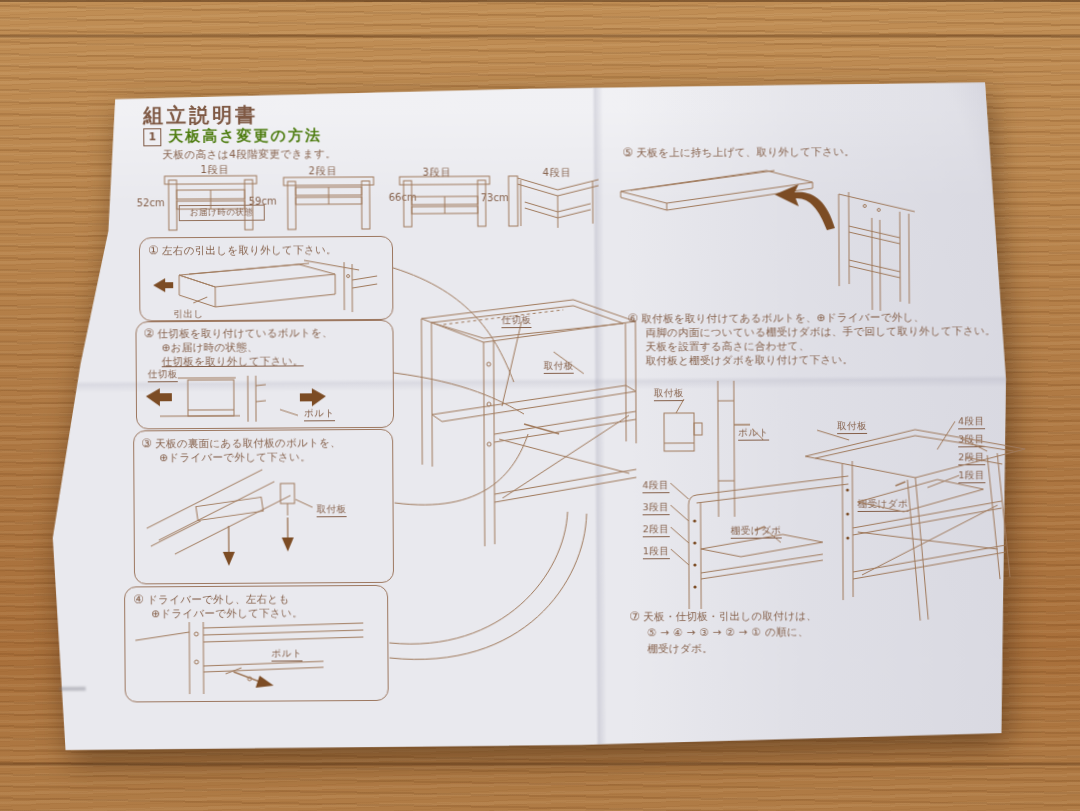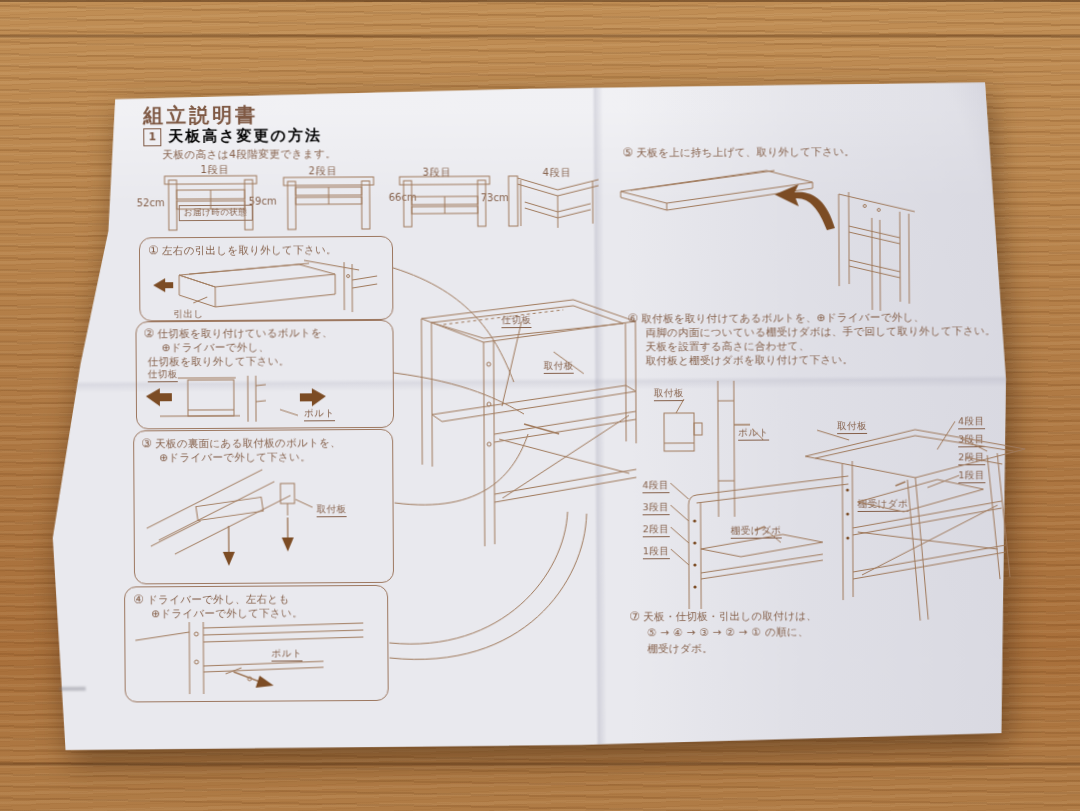--- a/index.html
+++ b/index.html
@@ -37,25 +37,25 @@
       linear-gradient(90deg, transparent 60%, rgba(172,172,190,.16) 78%, rgba(160,160,180,.22) 100%),
       linear-gradient(180deg, rgba(255,255,255,.35) 0 30px, transparent 120px);
     clip-path:polygon(6.8% 2.2%, 50% 1%, 97.6% .5%, 99.6% 45%, 98.9% 98.2%, 55% 99.6%, 1.2% 99.9%, 0% 68%, 3% 42%, 6% 22%);
   }
   .content{position:absolute;inset:0;color:#85604a;}
   .abs{position:absolute;}
   .title{font-size:20px;font-weight:bold;letter-spacing:3px;color:#7e5843;}
   .sec-row{display:flex;align-items:center;gap:7px;}
   .sec-box{width:16px;height:16px;border:1.6px solid #7e5843;font-size:11px;font-weight:bold;
     display:flex;align-items:center;justify-content:center;color:#7e5843;}
-  .sec-title{font-size:15px;font-weight:bold;letter-spacing:2px;color:#000000;}
+  .sec-title{font-size:15px;font-weight:bold;letter-spacing:2px;color:#4d7c0f;}
   .subtitle{font-size:10.5px;letter-spacing:.5px;}
   .stage-label{font-size:10px;letter-spacing:1px;}
   .cm{font-size:10px;}
-  .note-box{font-size:8.5px;border:1px solid #93705a;padding:1px 4px;letter-spacing:.5px;}
+  .note-box{font-size:8.5px;border:1px solid #93705a;padding:1px 10px;letter-spacing:.5px;}
   .stepbox{border:1.2px solid #9d7860;border-radius:12px;}
   .stept{font-size:10.5px;line-height:14px;letter-spacing:.3px;white-space:nowrap;}
   .stepno{font-size:12px;margin-right:3px;}
   .part{font-size:9.5px;border-bottom:1px solid #85604a;letter-spacing:.5px;white-space:nowrap;}
   .ink-line{stroke:#a07a5c;fill:none;stroke-width:1;}
   .ink-line2{stroke:#a07a5c;fill:none;stroke-width:1.4;}
   .ink-dash{stroke:#a07a5c;fill:none;stroke-width:1;stroke-dasharray:3 3;}
   .ink-fill{fill:#7c4c24;stroke:none;}
   .smudge{width:26px;height:4px;background:rgba(120,120,130,.4);filter:blur(1px);}
 </style>
@@ -147,22 +147,22 @@
       <circle class="ink-line" cx="199" cy="18" r="1.5"></circle>
       <polygon class="ink-fill" points="4,26 16,19 16,23 24,23 24,29 16,29 16,33"></polygon>
       <line class="ink-line" x1="44" y1="44" x2="58" y2="38"></line>
     </svg>
     <div class="abs part" style="left:122px;top:213px;margin-top:11px;">引出し</div>
 
     <div class="abs stepbox" style="left:84px;top:237px;width:256px;height:106px;"></div>
     <div class="abs stept" style="left:92px;top:242px;">
       <span class="stepno">②</span><span>仕切板を取り付けているボルトを、</span>
     </div>
-    <div class="abs stept" style="left:110px;top:256px;">⊕ドライバーで外し、</div>
-    <div class="abs stept" style="left:96px;top:270px;">仕切板を取り外して下さい。</div>
+    <div class="abs stept" style="left:110px;top:256px;">⊕お届け時の状態、</div>
+    <div class="abs stept" style="left:110px;top:270px;text-decoration:underline;">仕切板を取り外して下さい。</div>
     <div class="abs part" style="left:96px;top:284px;">仕切板</div>
     <svg class="abs" style="left:88px;top:292px;" width="244" height="48">
       <path class="ink-line" d="M38 2 L96 2"></path>
       <rect class="ink-line" x="48" y="4" width="46" height="36"></rect>
       <line class="ink-line" x1="48" y1="34" x2="94" y2="34"></line>
       <line class="ink-line" x1="20" y1="40" x2="100" y2="40"></line>
       <line class="ink-line" x1="108" y1="0" x2="108" y2="46"></line>
       <line class="ink-line" x1="116" y1="0" x2="116" y2="46"></line>
       <line class="ink-line" x1="116" y1="10" x2="126" y2="9"></line>
       <line class="ink-line" x1="116" y1="26" x2="126" y2="25"></line>

